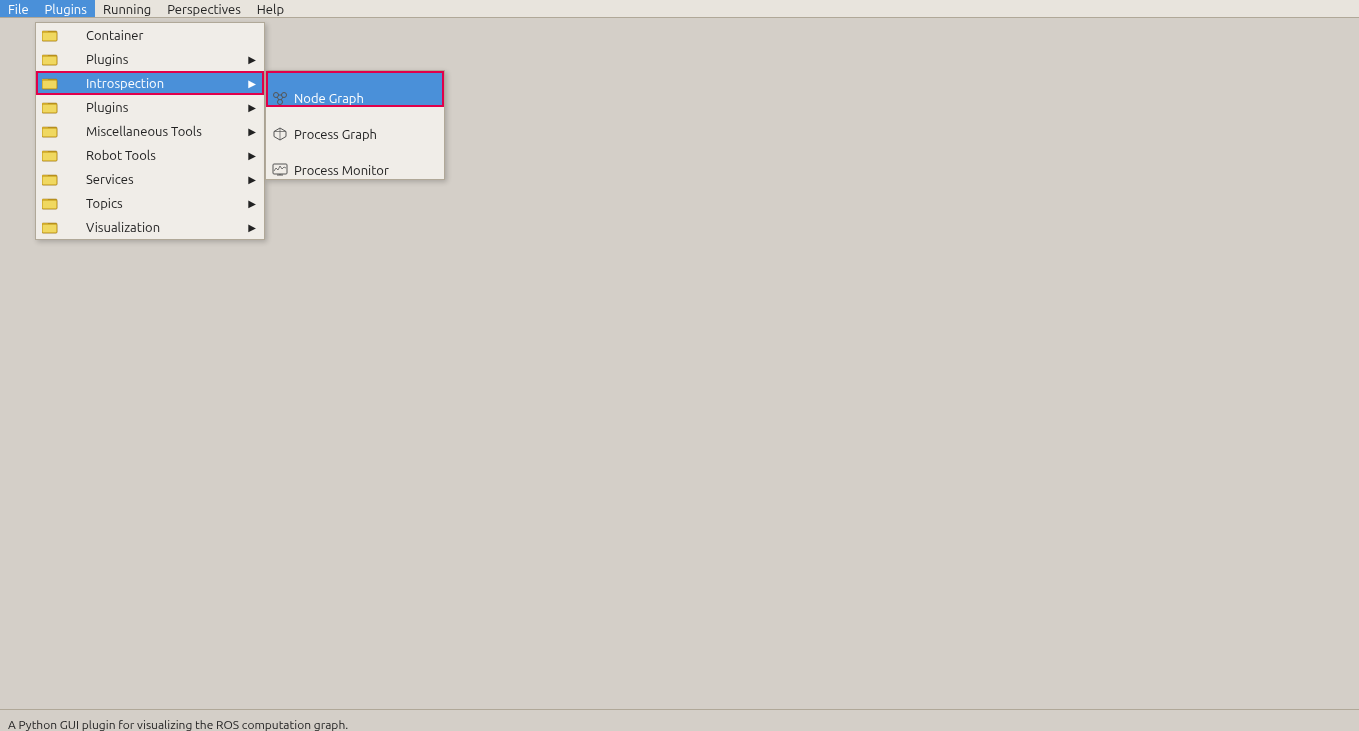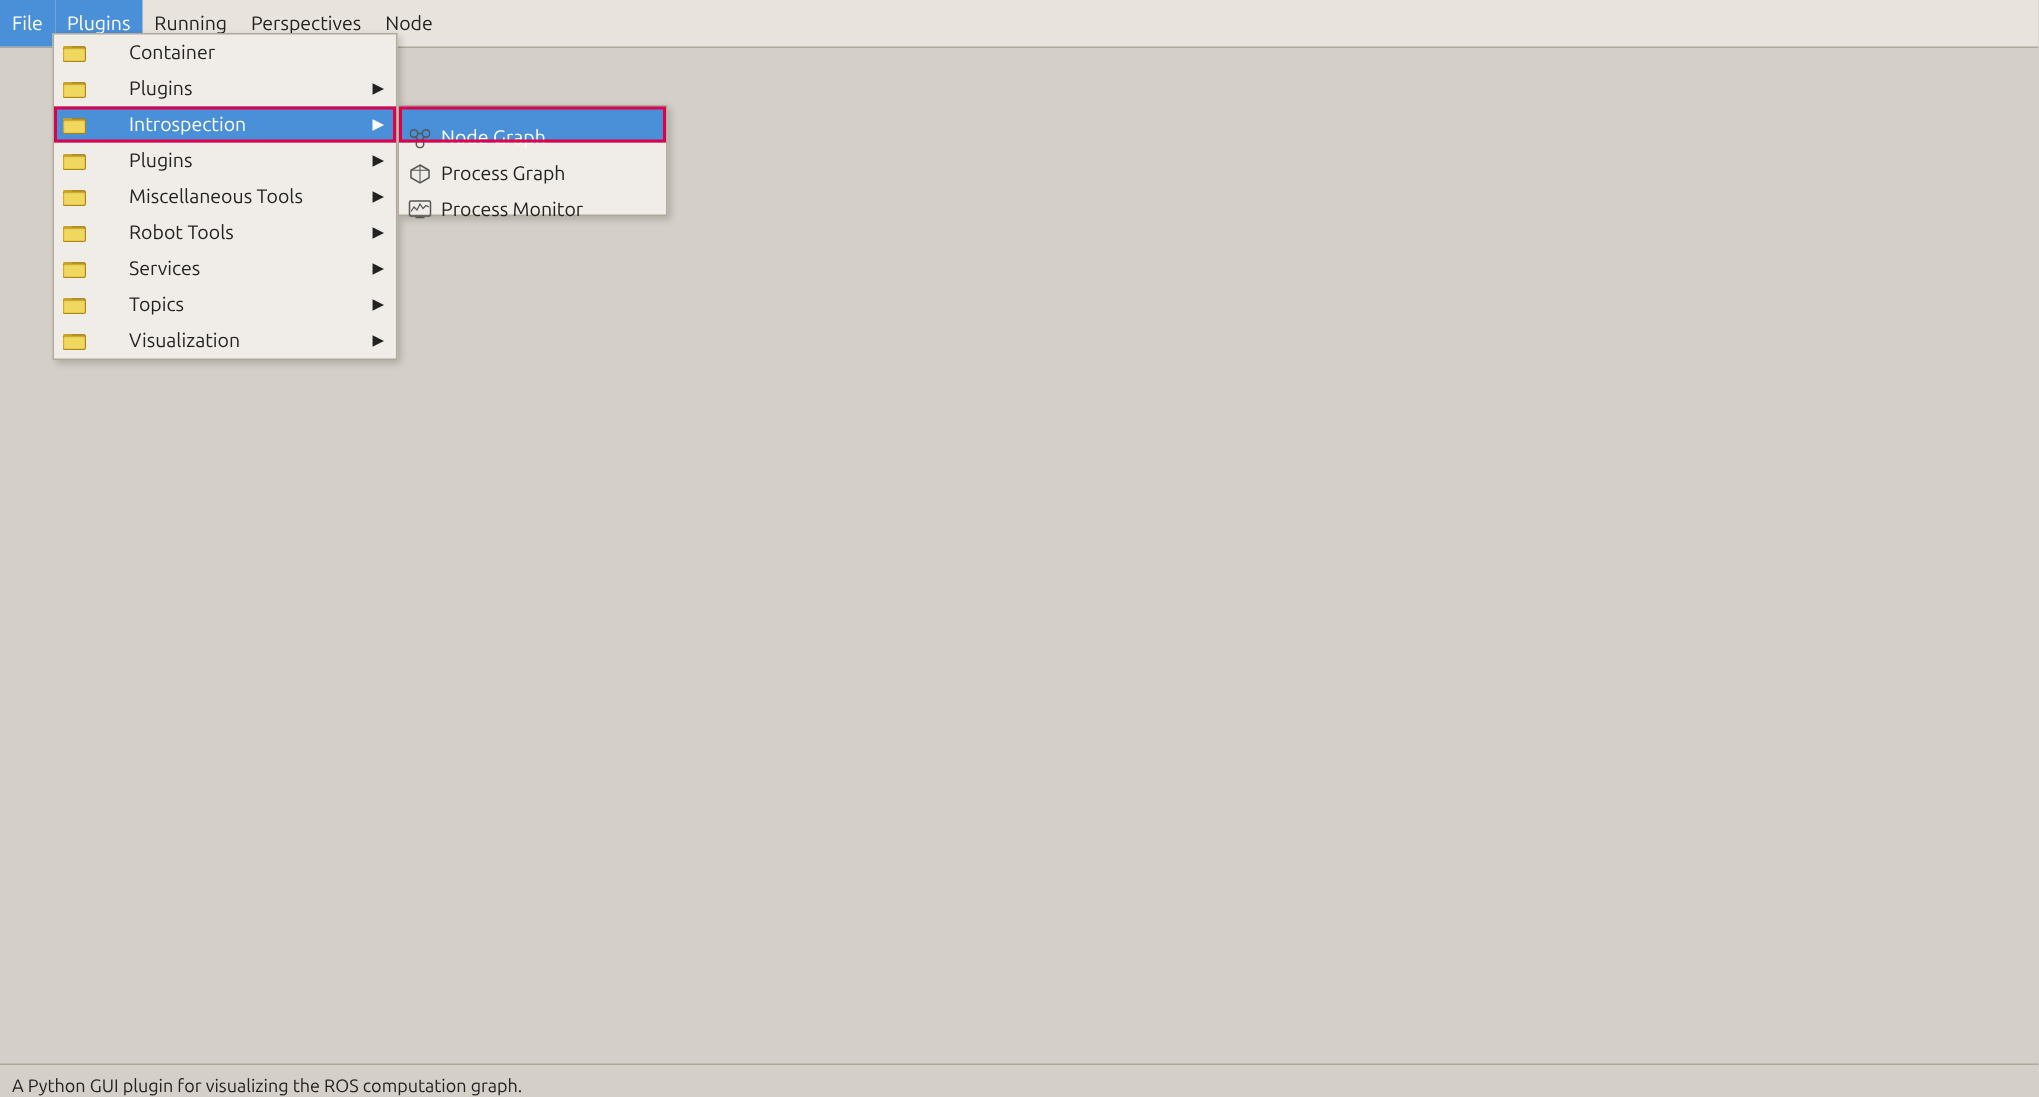--- a/index.html
+++ b/index.html
@@ -17,21 +17,21 @@
       overflow: hidden;
       position: relative;
     }
 
     
     .menubar {
       display: flex;
       align-items: center;
       background-color: #e8e4dd;
       border-bottom: 1px solid #b0a898;
-      height: 32px;
+      height: 18px;
       width: 100%;
       position: relative;
       z-index: 100;
     }
 
     .menu-item {
       padding: 2px 8px;
       cursor: pointer;
       height: 100%;
       display: flex;
@@ -108,21 +108,21 @@
       box-shadow: 2px 2px 5px rgba(0,0,0,0.2);
       z-index: 300;
       min-width: 180px;
     }
 
     .submenu-item {
       display: flex;
       align-items: center;
       padding: 20px 8px 3px 6px;
       cursor: pointer;
-      height: 24px;
+      height: 36px;
       color: #222;
     }
 
     .submenu-item:hover, .submenu-item.active {
       background-color: #4a90d9;
       color: white;
     }
 
     .submenu-item.active {
       background-color: #4a90d9;
@@ -171,21 +171,21 @@
     }
   </style>
 </head>
 <body>
 
 <div class="menubar">
   <div class="menu-item">File</div>
   <div class="menu-item active">Plugins</div>
   <div class="menu-item">Running</div>
   <div class="menu-item">Perspectives</div>
-  <div class="menu-item">Node</div>
+  <div class="menu-item">Help</div>
 </div>
 
 <div class="dropdown">
 
   <div class="dropdown-item">
     <span class="folder-icon">
       <svg class="folder-svg" viewBox="0 0 16 14" fill="none">
         <rect x="0" y="3" width="15" height="10" rx="1" fill="#c8a020" stroke="#a07818" stroke-width="0.5"></rect>
         <rect x="0" y="3" width="6" height="2" rx="0.5" fill="#e0b830"></rect>
         <rect x="0" y="4" width="15" height="9" rx="1" fill="#e8c840" stroke="#a07818" stroke-width="0.5"></rect>

